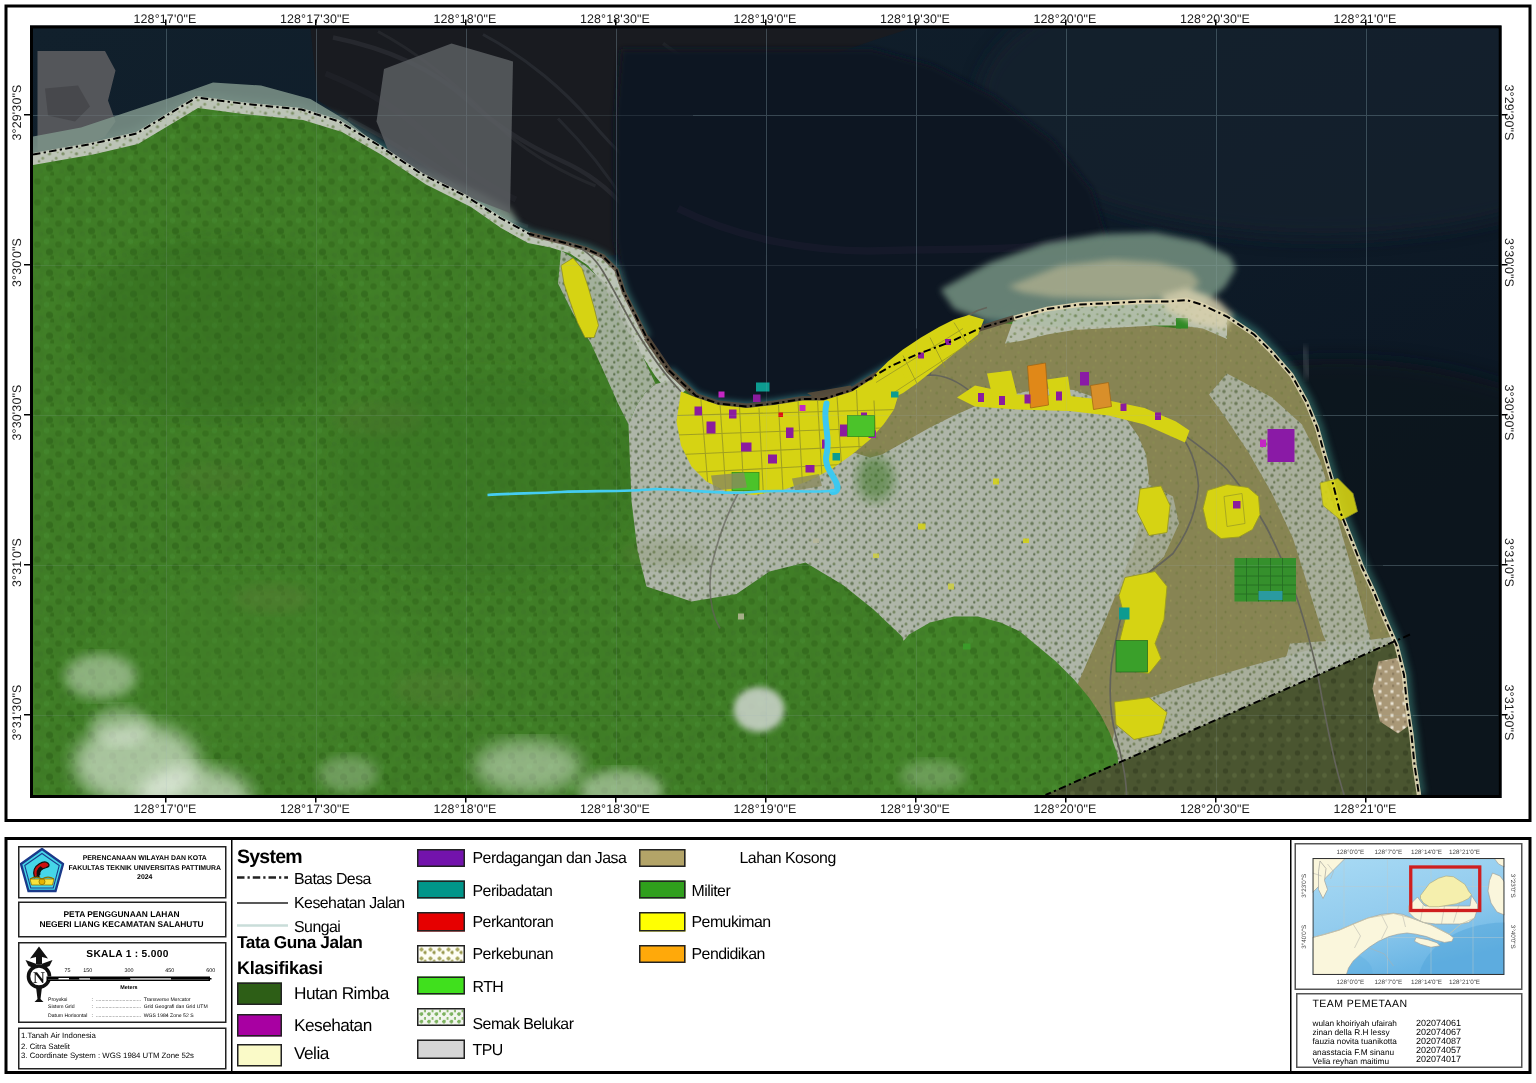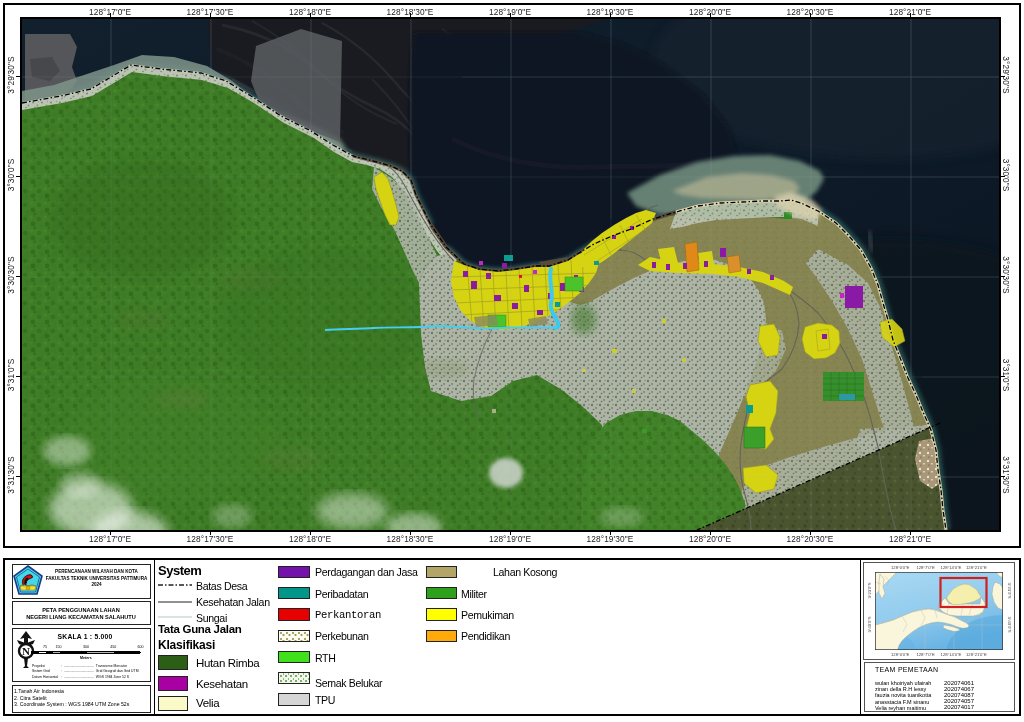--- a/index.html
+++ b/index.html
@@ -480,21 +480,21 @@
 <div class="sw" style="left:152.5px;top:116px;height:15px;background:#a800a2;"></div>
 <div class="lg" style="left:191px;top:117.5px;font-size:11.5px;">Kesehatan</div>
 <div class="sw" style="left:152.5px;top:135.5px;height:15px;background:#fafac8;"></div>
 <div class="lg" style="left:191px;top:137px;font-size:11.5px;">Velia</div>
 
 <div class="sw" style="left:273.3px;top:5.5px;height:12.5px;width:31.5px;background:#7313ac;"></div>
 <div class="lg" style="left:310px;top:6.3px;">Perdagangan dan Jasa</div>
 <div class="sw" style="left:273.3px;top:26.7px;height:12.5px;width:31.5px;background:#00968a;"></div>
 <div class="lg" style="left:310px;top:27.5px;">Peribadatan</div>
 <div class="sw" style="left:273.3px;top:48.3px;height:12.5px;width:31.5px;background:#e60000;"></div>
-<div class="lg" style="left:310px;top:49.1px;font-family:Liberation Mono, monospace;">Perkantoran</div>
+<div class="lg" style="left:310px;top:49.1px;">Perkantoran</div>
 <div class="sw perkeb" style="left:273.3px;top:69.5px;height:12.5px;width:31.5px;"></div>
 <div class="lg" style="left:310px;top:70.3px;">Perkebunan</div>
 <div class="sw" style="left:273.3px;top:90.7px;height:12.5px;width:31.5px;background:#40e01d;"></div>
 <div class="lg" style="left:310px;top:91.5px;">RTH</div>
 <div class="sw semakw" style="left:273.3px;top:111.9px;height:12.5px;width:31.5px;"></div>
 <div class="lg" style="left:310px;top:117px;">Semak Belukar</div>
 <div class="sw" style="left:273.3px;top:133.1px;height:12.5px;width:31.5px;background:#d6d6d6;"></div>
 <div class="lg" style="left:310px;top:133.9px;">TPU</div>
 
 <div class="sw" style="left:420.6px;top:5.5px;height:12.5px;width:31.5px;background:#b3a468;"></div>

